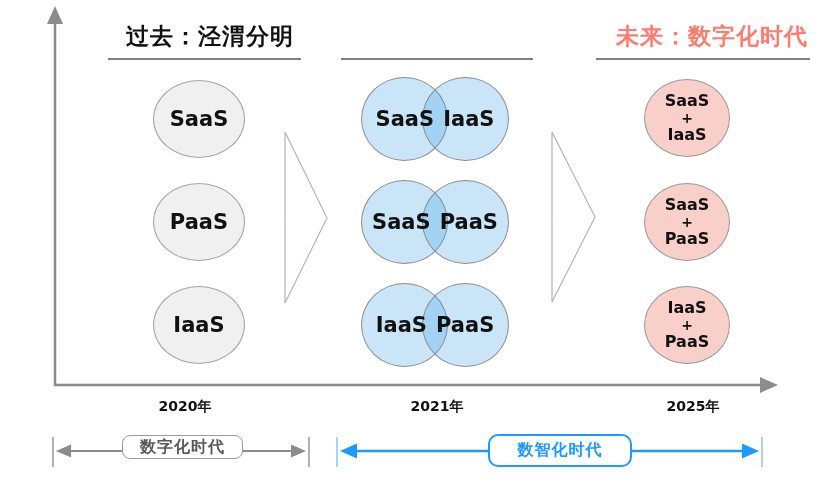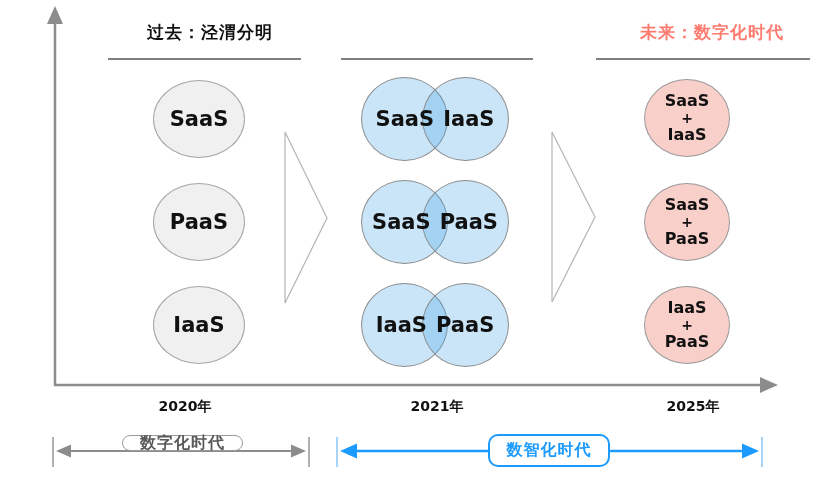--- a/index.html
+++ b/index.html
@@ -11,21 +11,21 @@
   .axis{stroke:var(--axis-gray);stroke-width:2.5;fill:none;}
   .axis-head{fill:var(--axis-gray);stroke:none;}
   .tri{fill:none;stroke:var(--triangle-stroke);stroke-width:1.2;}
   .bar-gray{stroke:#a8a8a8;stroke-width:1.8;}
   .line-gray{stroke:var(--axis-gray);stroke-width:2.2;}
   .head-gray{fill:var(--axis-gray);}
   .bar-blue{stroke:#9fd0f5;stroke-width:1.8;}
   .line-blue{stroke:var(--accent-blue);stroke-width:2.6;}
   .head-blue{fill:var(--accent-blue);}
 
-  .hdr{position:absolute;top:21px;width:220px;text-align:center;font-size:17px;font-weight:700;color:#111;letter-spacing:1px;}
+  .hdr{position:absolute;top:21px;width:220px;text-align:center;font-size:23px;font-weight:700;color:#111;letter-spacing:1px;}
   .hdr-past{left:100px;}
   .hdr-present{left:327px;color:var(--accent-blue);}
   .hdr-future{left:602px;color:var(--accent-red);}
   .hr{position:absolute;top:58px;height:2px;background:#7f7f7f;}
   .hr-1{left:108px;width:193px;}
   .hr-2{left:341px;width:192px;}
   .hr-3{left:596px;width:214px;}
 
   .gcircle{
     position:absolute;left:153px;width:92px;height:78px;border-radius:50%;
@@ -56,22 +56,22 @@
   .year{position:absolute;top:398px;width:160px;text-align:center;font-size:14px;font-weight:700;color:#111;}
   .year-2020{left:105px;}
   .year-2021{left:357px;}
   .year-2025{left:613px;}
 
   .era-box{
     position:absolute;box-sizing:border-box;background:#fff;
     display:flex;align-items:center;justify-content:center;
     font-size:16px;font-weight:700;letter-spacing:1px;
   }
-  .era-gray-box{left:122px;top:435px;width:121px;height:16px;border:1.5px solid #9a9a9a;border-radius:8px;color:var(--era-gray);}
-  .era-blue-box{left:488px;top:434px;width:122px;height:33px;border:2px solid var(--accent-blue);border-radius:10px;color:var(--accent-blue);}
+  .era-gray-box{left:122px;top:435px;width:121px;height:24px;border:1.5px solid #9a9a9a;border-radius:8px;color:var(--era-gray);align-items:flex-end;}
+  .era-blue-box{left:488px;top:434px;width:144px;height:33px;border:2px solid var(--accent-blue);border-radius:10px;color:var(--accent-blue);}
 </style>
 </head>
 <body>
 
 <div class="canvas">
 
   <svg class="layer" width="827" height="498" viewBox="0 0 827 498">
 
     <line x1="55" y1="386" x2="55" y2="22" class="axis"></line>
     <polygon points="55,6 47,24 63,24" class="axis-head"></polygon>

